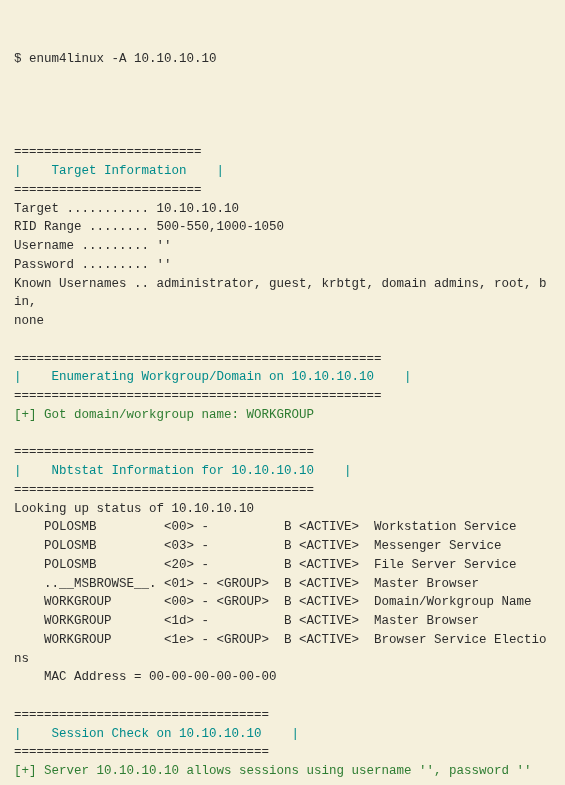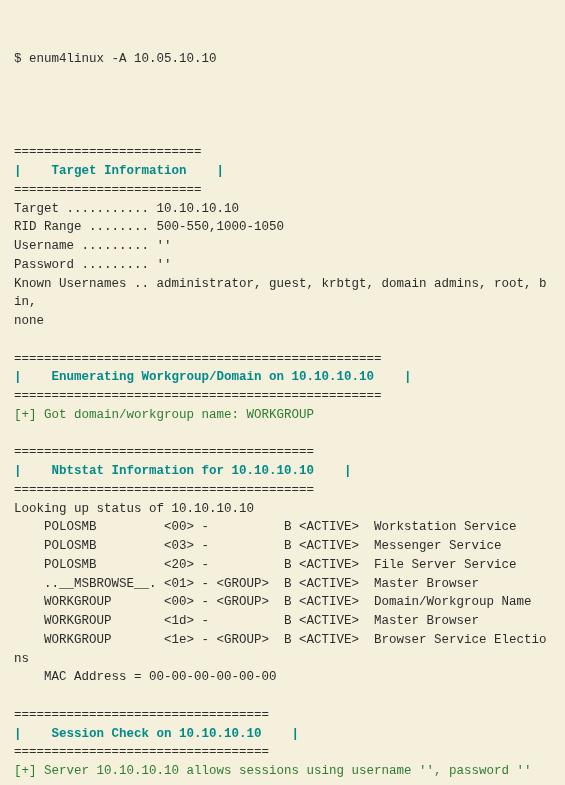--- a/index.html
+++ b/index.html
@@ -19,25 +19,24 @@
     }
     .terminal {
       white-space: pre-wrap;
       word-break: break-all;
     }
     .line {
       display: block;
     }
     .highlight-cyan {
       color: #008b8b;
-      font-weight: bold;
     }
     .separator {
       color: #2c2c2c;
     }
   </style>
 </head>
 <body>
 
 <div class="terminal">
-  <span class="line">$ enum4linux -A 10.05.10.10</span>
+  <span class="line">$ enum4linux -A 10.10.10.10</span>
   <span class="line">&nbsp;</span>
 <span class="line separator">=========================</span><span class="line highlight-cyan">|    Target Information    |</span><span class="line separator">=========================</span><span class="line">Target ........... 10.10.10.10</span><span class="line">RID Range ........ 500-550,1000-1050</span><span class="line">Username ......... ''</span><span class="line">Password ......... ''</span><span class="line">Known Usernames .. administrator, guest, krbtgt, domain admins, root, bin,</span><span class="line">none</span><span class="line">&nbsp;</span><span class="line separator">=================================================</span><span class="line highlight-cyan">|    Enumerating Workgroup/Domain on 10.10.10.10    |</span><span class="line separator">=================================================</span><span class="line" style="color: rgb(46, 125, 50);">[+] Got domain/workgroup name: WORKGROUP</span><span class="line">&nbsp;</span><span class="line separator">========================================</span><span class="line highlight-cyan">|    Nbtstat Information for 10.10.10.10    |</span><span class="line separator">========================================</span><span class="line">Looking up status of 10.10.10.10</span><span class="line">    POLOSMB         &lt;00&gt; -          B &lt;ACTIVE&gt;  Workstation Service</span><span class="line">    POLOSMB         &lt;03&gt; -          B &lt;ACTIVE&gt;  Messenger Service</span><span class="line">    POLOSMB         &lt;20&gt; -          B &lt;ACTIVE&gt;  File Server Service</span><span class="line">    ..__MSBROWSE__. &lt;01&gt; - &lt;GROUP&gt;  B &lt;ACTIVE&gt;  Master Browser</span><span class="line">    WORKGROUP       &lt;00&gt; - &lt;GROUP&gt;  B &lt;ACTIVE&gt;  Domain/Workgroup Name</span><span class="line">    WORKGROUP       &lt;1d&gt; -          B &lt;ACTIVE&gt;  Master Browser</span><span class="line">    WORKGROUP       &lt;1e&gt; - &lt;GROUP&gt;  B &lt;ACTIVE&gt;  Browser Service Elections</span><span class="line"></span><span class="line">    MAC Address = 00-00-00-00-00-00</span><span class="line">&nbsp;</span><span class="line separator">==================================</span><span class="line highlight-cyan">|    Session Check on 10.10.10.10    |</span><span class="line separator">==================================</span><span class="line" style="color: rgb(46, 125, 50);">[+] Server 10.10.10.10 allows sessions using username '', password ''</span><span class="line">&nbsp;</span></div>
 
 </body></html>

